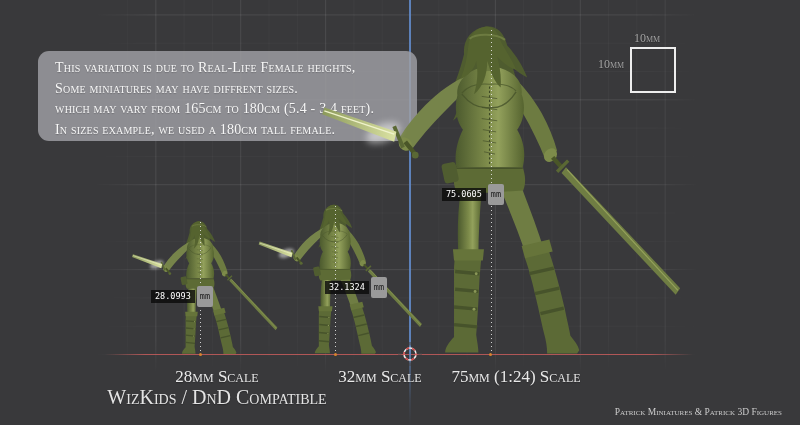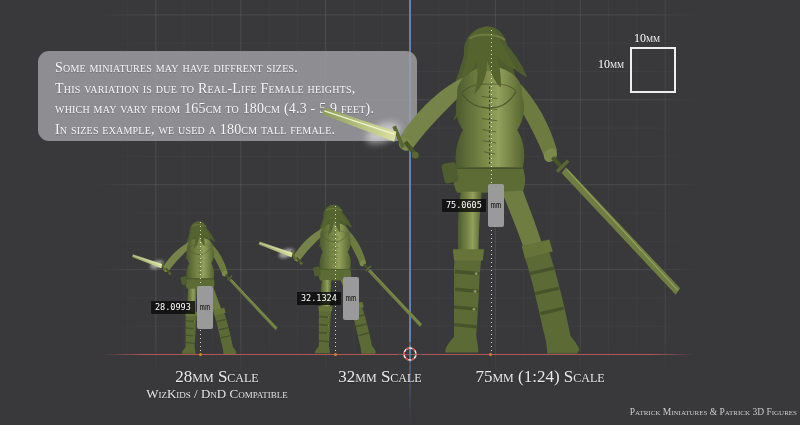--- a/index.html
+++ b/index.html
@@ -43,74 +43,74 @@
   .info-box{
     position:absolute;left:38px;top:51px;width:379px;height:90px;z-index:3;
     background:rgba(159,159,163,.83);border-radius:11px;
     padding:7px 14px 0 17px;
     color:#f7f7f7;font-variant:small-caps;font-size:14px;line-height:20.6px;
     letter-spacing:.2px;text-shadow:0 1px 1px rgba(0,0,0,.22);
   }
 
   
   .ref-square{position:absolute;left:630px;top:47px;width:46px;height:46px;border:2px solid #eeeeee;z-index:3;}
-  .ref-label{position:absolute;color:#ffffff;font-variant:small-caps;font-size:12px;z-index:3;text-shadow:0 1px 1px rgba(0,0,0,.3);}
+  .ref-label{position:absolute;color:#a3a3a3;font-variant:small-caps;font-size:12px;z-index:3;text-shadow:0 1px 1px rgba(0,0,0,.3);}
   .ref-label.top{left:634px;top:31px;}
   .ref-label.left{left:598px;top:57px;}
 
   
   .fig{position:absolute;z-index:4;}
 
   
   .measure-line{
     position:absolute;width:1px;z-index:5;
     background:repeating-linear-gradient(to bottom,rgba(235,235,235,.85) 0 1.4px,transparent 1.4px 4px);
   }
   .measure-badge{position:absolute;z-index:6;display:flex;align-items:center;
     font-family:"DejaVu Sans Mono",monospace;font-size:8.5px;line-height:1;}
   .measure-badge .val{background:rgba(10,10,10,.8);color:#fff;padding:2.5px 4px;border-radius:0;text-align:center;}
-  .measure-badge .unit{background:#9a9a9a;color:#1b1b1b;padding:17px 3px;border-radius:2px;margin-left:2px;}
+  .measure-badge .unit{background:#9a9a9a;color:#1b1b1b;padding:6px 3px;border-radius:2px;margin-left:2px;}
 
   .origin-dot{position:absolute;width:3px;height:3px;border-radius:50%;background:#d9832c;z-index:5;}
 
   
   .cursor3d{position:absolute;left:397px;top:341px;z-index:5;}
 
   
   .scale-label{
     position:absolute;z-index:6;color:#e9e9e9;font-variant:small-caps;
     font-size:17px;white-space:nowrap;transform:translateX(-50%);
     text-shadow:0 1px 1px rgba(0,0,0,.3);
   }
   .scale-sublabel{
     position:absolute;z-index:6;color:#e4e4e4;font-variant:small-caps;
-    font-size:13px;white-space:nowrap;transform:translateX(-50%);
+    font-size:20px;white-space:nowrap;transform:translateX(-50%);
     text-shadow:0 1px 1px rgba(0,0,0,.3);
   }
   .footer-credit{
-    position:absolute;right:3px;top:407px;z-index:6;color:#cccccc;
+    position:absolute;right:18px;top:407px;z-index:6;color:#cccccc;
     font-variant:small-caps;font-size:9.5px;white-space:nowrap;text-align:right;
   }
 </style>
 </head>
 <body>
 
 <div class="stage">
 
   <div class="grid-mask-x">
     <div class="grid"></div>
   </div>
 
   <div class="axis-x"></div>
   <div class="axis-z"></div>
 
   <div class="info-box">
+    <div>This variation is due to Real-Life Female heights,</div>
     <div>Some miniatures may have diffrent sizes.</div>
-    <div>This variation is due to Real-Life Female heights,</div>
-    <div>which may vary from 165cm to 180cm (4.3 - 5.9 feet).</div>
+    <div>which may vary from 165cm to 180cm (5.4 - 3.4 feet).</div>
     <div>In sizes example, we used a 180cm tall female.</div>
   </div>
 
   <div class="ref-square"></div>
   <div class="ref-label top">10mm</div>
   <div class="ref-label left">10mm</div>
 
   <svg width="0" height="0" style="position:absolute" aria-hidden="true">
     <defs>
       <linearGradient id="gBody" x1="0" y1="0" x2="1" y2="0">
@@ -192,21 +192,21 @@
     </svg>
 
   <div class="measure-line" style="left:200px;top:222px;height:132px"></div>
   <div class="measure-line" style="left:335px;top:206px;height:148px"></div>
   <div class="measure-line" style="left:491px;top:30px;height:324px"></div>
 
   <div class="measure-badge" style="left:151px;top:286px">
     <span class="val">28.0993</span>
     <span class="unit">mm</span>
   </div>
-  <div class="measure-badge" style="left:297px;top:277px">
+  <div class="measure-badge" style="left:325px;top:277px">
     <span class="val">32.1324</span>
     <span class="unit">mm</span>
   </div>
   <div class="measure-badge" style="left:442px;top:184px">
     <span class="val">75.0605</span>
     <span class="unit">mm</span>
   </div>
 
   <div class="origin-dot" style="left:198.5px;top:352.5px"></div>
   <div class="origin-dot" style="left:333.5px;top:352.5px"></div>
@@ -216,17 +216,17 @@
     <g transform="translate(13,13)">
       <circle r="6" fill="none" stroke="#e9e9e9" stroke-width="1.6"></circle>
       <circle r="6" fill="none" stroke="#cc4444" stroke-width="1.6" stroke-dasharray="3.14 3.14" stroke-dashoffset="1.57"></circle>
       <path d="M0,-12 V-8.5 M0,8.5 V12 M-12,0 H-8.5 M8.5,0 H12" stroke="#4a4a4c" stroke-width="1.2"></path>
     </g>
   </svg>
 
   <div class="scale-label" style="left:217px;top:367px">28mm Scale</div>
   <div class="scale-sublabel" style="left:217px;top:386px">WizKids / DnD Compatible</div>
   <div class="scale-label" style="left:380px;top:367px">32mm Scale</div>
-  <div class="scale-label" style="left:540px;top:367px">75mm (1:24) Scale</div>
+  <div class="scale-label" style="left:516px;top:367px">75mm (1:24) Scale</div>
 
   <div class="footer-credit">Patrick Miniatures &amp; Patrick 3D Figures</div>
 
 </div>
 
 </body></html>

